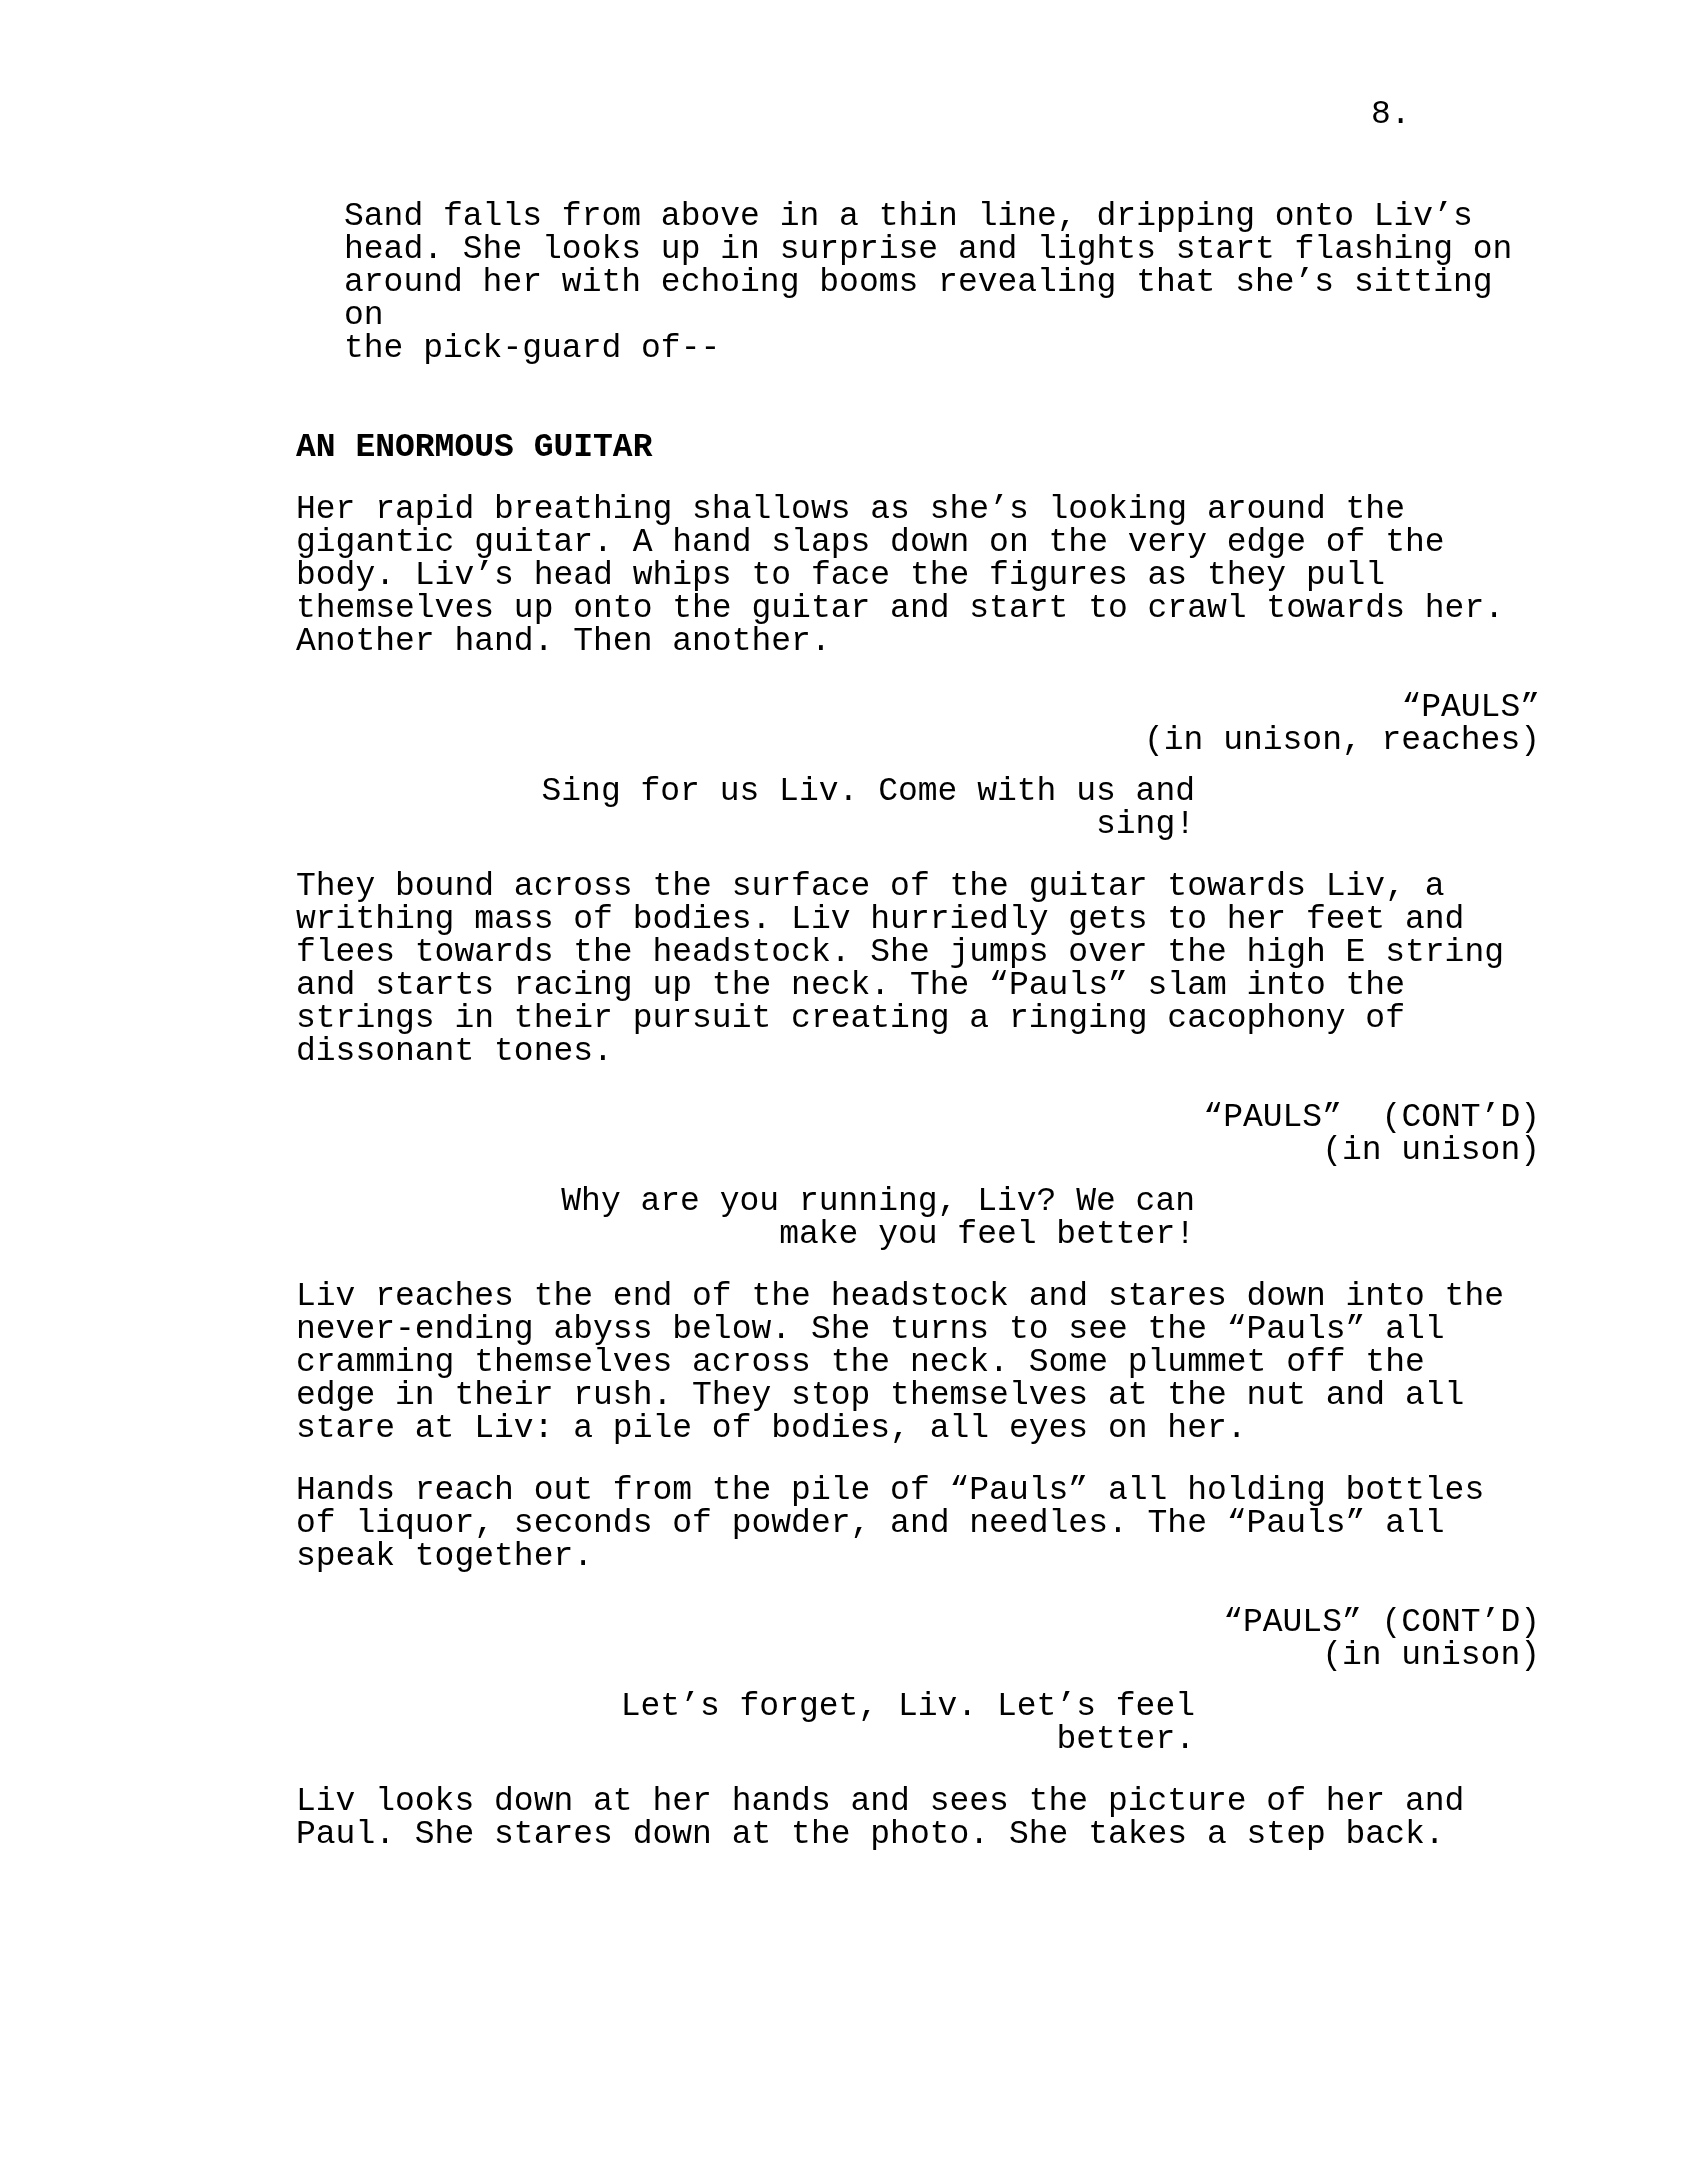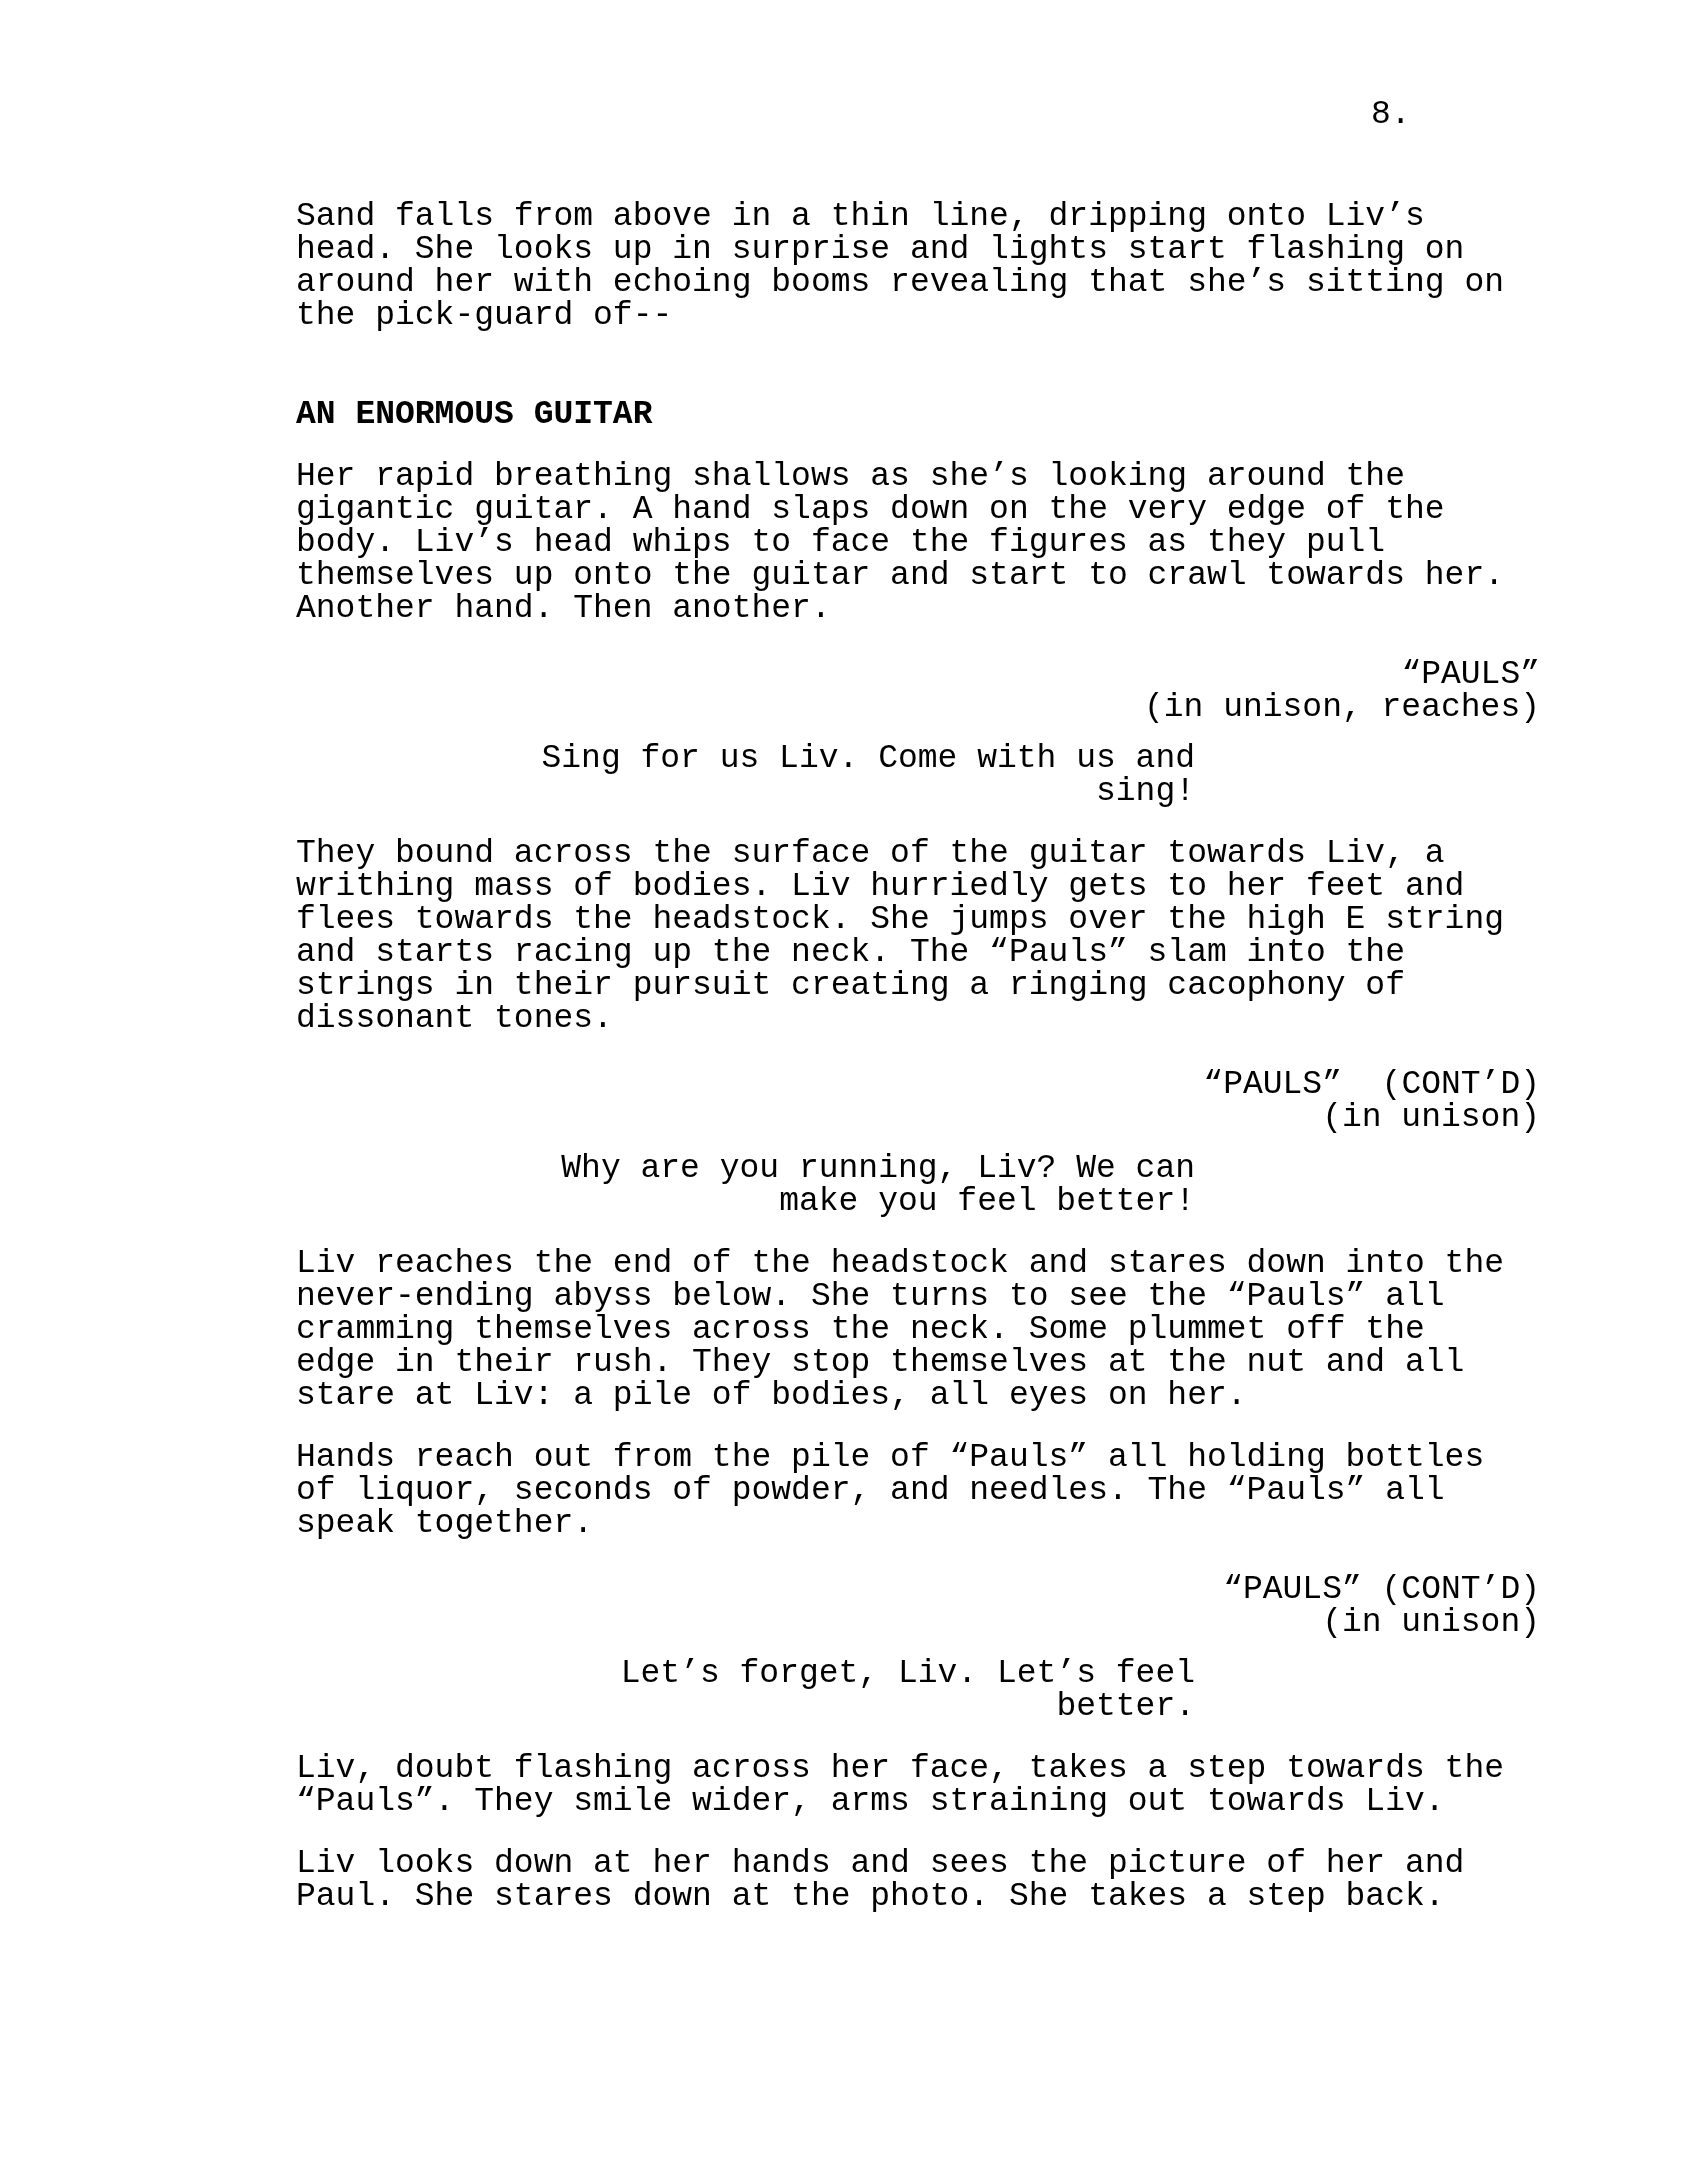--- a/index.html
+++ b/index.html
@@ -29,20 +29,21 @@
     left: 296px;
     top: 200px;
     width: 1244px;
   }
   .block {
     margin-top: 29px;
     white-space: pre-wrap;
   }
   .block:first-child {
     margin-top: 0;
+    margin-left: 48px;
   }
   .slugline {
     margin-top: 66px;
     font-weight: bold;
   }
   .dialogue-block {
     margin-top: 33px;
     text-align: right;
   }
   .character {
@@ -114,21 +115,19 @@
 of liquor, seconds of powder, and needles. The “Pauls” all
 speak together.</div>
 
     <div class="dialogue-block">
       <div class="character">“PAULS” (CONT’D)</div>
       <div class="parenthetical">(in unison)</div>
       <div class="dialogue-text">Let’s forget, Liv. Let’s feel
 better.</div>
     </div>
 
-    <div class="block action">Liv, doubt flashing across her face, takes a step towards the
-“Pauls”. They smile wider, arms straining out towards Liv.</div>
 
     <div class="block action">Liv looks down at her hands and sees the picture of her and
 Paul. She stares down at the photo. She takes a step back.</div>
 
   </div>
 </div>
 
 
 </body></html>

